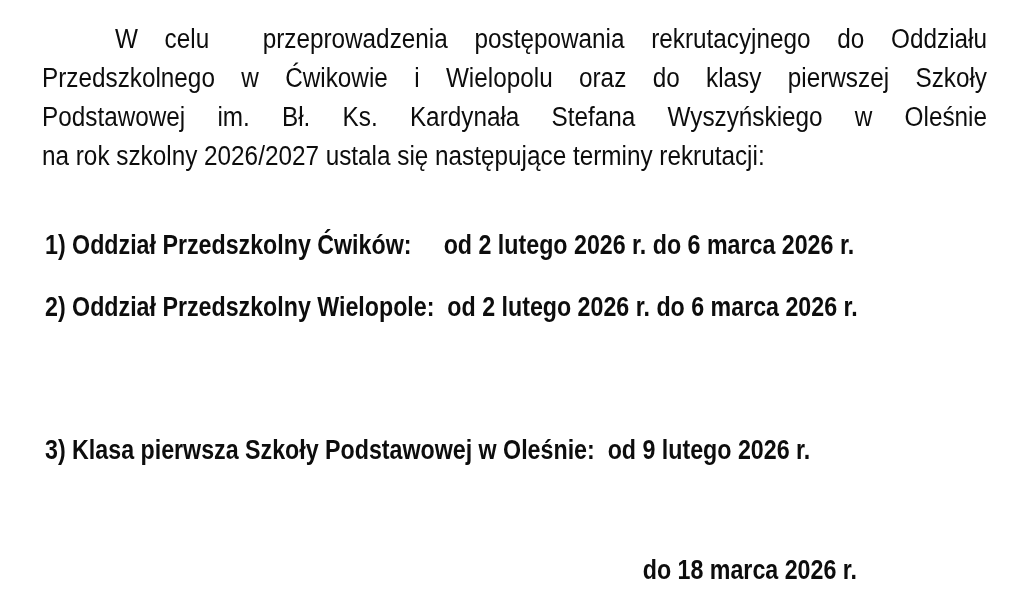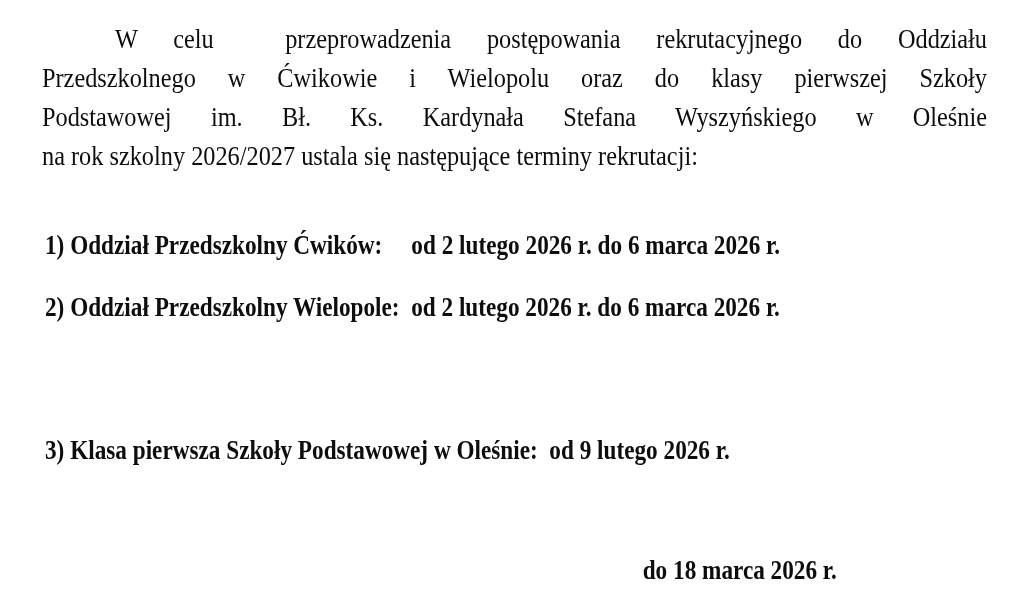--- a/index.html
+++ b/index.html
@@ -6,21 +6,21 @@
     margin: 0;
     padding: 0;
     background: #ffffff;
     overflow: hidden;
   }
   .page {
     position: relative;
     width: 1024px;
     height: 607px;
     background: #ffffff;
-    font-family: Liberation Serif, serif;
+    font-family: Liberation Sans, sans-serif;
     color: #0d0d0d;
   }
   .doc {
     position: absolute;
     left: 42px;
     top: 20px;
   }
   
   .para {
     width: 1050px;

